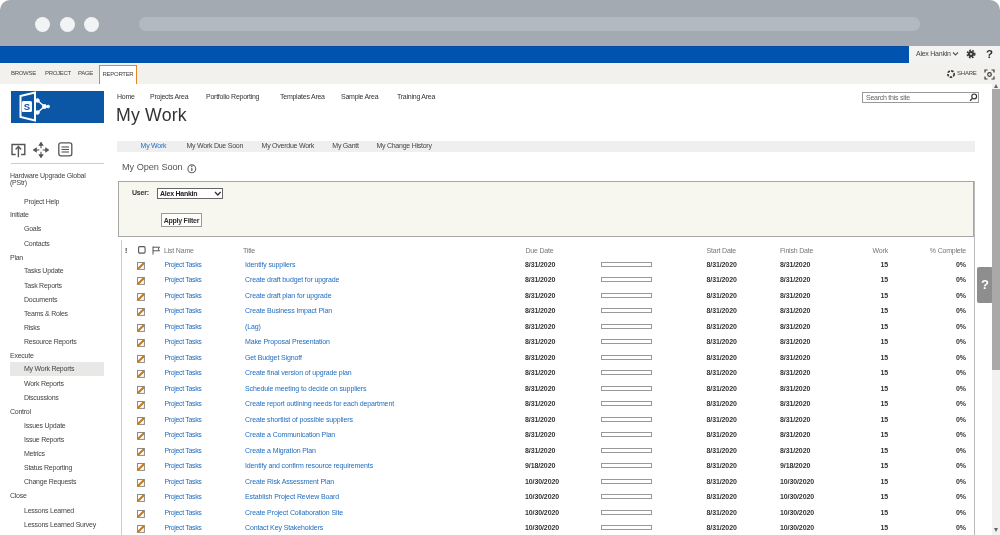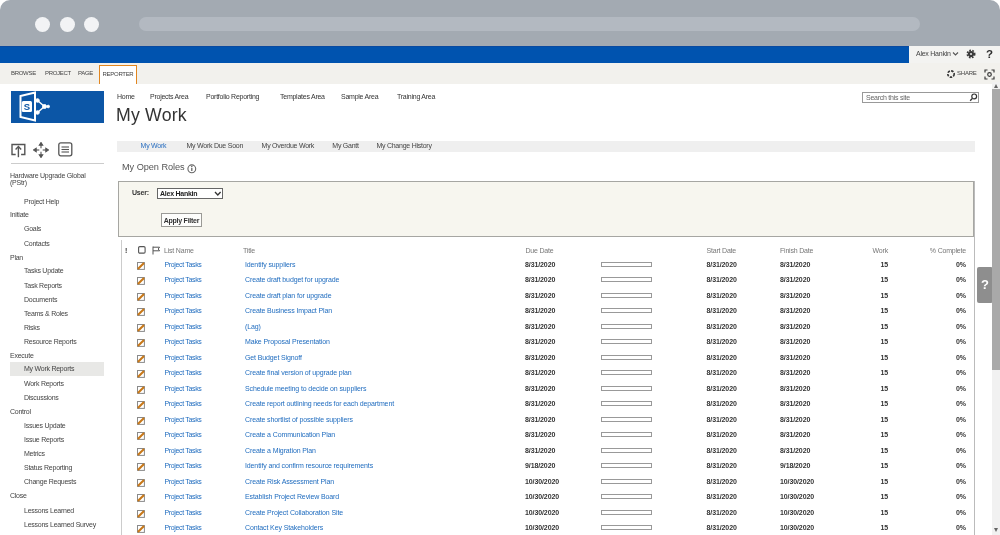--- a/index.html
+++ b/index.html
@@ -123,21 +123,21 @@
  <line x1="3.4" y1="5.4" x2="1.2" y2="7.8" stroke="#333" stroke-width="1.4"></line>
   </svg>
 <div class="a" style="left:116px;top:104.5px;font-size:17.7px;color:#333;letter-spacing:0.2px">My Work</div>
 <div class="a" style="left:117px;top:141px;width:858px;height:10.5px;background:#efefef"></div>
 <div class="a" style="left:140.6px;top:141px;height:10.5px;line-height:10.5px;font-size:7px;letter-spacing:-0.25px;color:#2a6fc0">My Work</div>
 <div class="a" style="left:186.5px;top:141px;height:10.5px;line-height:10.5px;font-size:7px;letter-spacing:-0.25px;color:#444">My Work Due Soon</div>
 <div class="a" style="left:261.6px;top:141px;height:10.5px;line-height:10.5px;font-size:7px;letter-spacing:-0.25px;color:#444">My Overdue Work</div>
 <div class="a" style="left:332.3px;top:141px;height:10.5px;line-height:10.5px;font-size:7px;letter-spacing:-0.25px;color:#444">My Gantt</div>
 <div class="a" style="left:376.4px;top:141px;height:10.5px;line-height:10.5px;font-size:7px;letter-spacing:-0.25px;color:#444">My Change History</div>
 
-<div class="a" style="left:122px;top:162px;font-size:9.2px;letter-spacing:-0.05px;color:#555">My Open Roles</div>
+<div class="a" style="left:122px;top:162px;font-size:9.2px;letter-spacing:-0.05px;color:#555">My Open Soon</div>
 <svg class="a" style="left:186.5px;top:164px" width="10" height="10">
  <circle cx="4.8" cy="4.8" r="3.9" fill="none" stroke="#666" stroke-width="1.1"></circle>
  <line x1="4.8" y1="4.1" x2="4.8" y2="7" stroke="#666" stroke-width="1.3"></line>
  <circle cx="4.8" cy="2.6" r="0.8" fill="#666"></circle>
   </svg>
 
 <div class="a" style="left:118px;top:181px;width:856px;height:56px;background:#f7f6ef;border:1px solid #a6a6a2"></div>
 <div class="a" style="left:132px;top:187px;height:12px;line-height:12px;font-size:7px;font-weight:bold;letter-spacing:-0.2px;color:#333">User:</div>
 <div class="a" style="left:157px;top:187.5px;width:66px;height:11px;background:#fff;border:1px solid #666"></div>
 <div class="a" style="left:160px;top:187.5px;height:11px;line-height:11px;font-size:7px;font-weight:bold;letter-spacing:-0.25px;color:#222">Alex Hankin</div>

